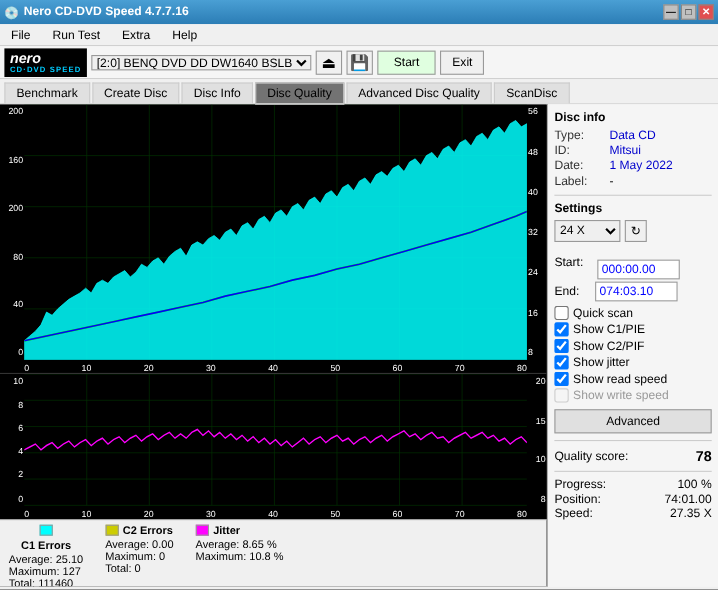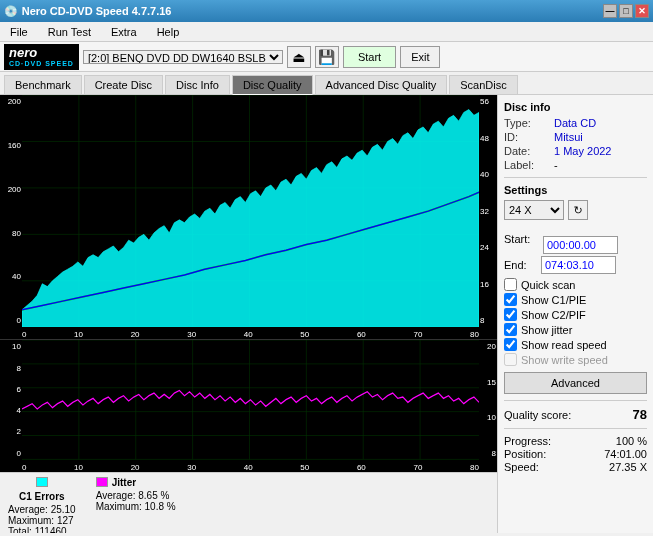--- a/index.html
+++ b/index.html
@@ -350,20 +350,31 @@
           <div style="width:12px;height:10px;background:cyan;border:1px solid #999;"></div>
           <span style="font-size:10px;font-weight:bold;">C1 Errors</span>
         </div>
         <div style="font-size:10px;">
           <div><span>Average:</span> <span>25.10</span></div>
           <div><span>Maximum:</span> <span>127</span></div>
           <div><span>Total:</span> <span>111460</span></div>
         </div>
       </div>
 
+      <div>
+        <div style="display:flex;align-items:center;gap:4px;margin-bottom:2px;">
+          <div style="width:12px;height:10px;background:#cccc00;border:1px solid #999;"></div>
+          <span style="font-size:10px;font-weight:bold;">C2 Errors</span>
+        </div>
+        <div style="font-size:10px;">
+          <div><span>Average:</span> <span>0.00</span></div>
+          <div><span>Maximum:</span> <span>0</span></div>
+          <div><span>Total:</span> <span>0</span></div>
+        </div>
+      </div>
 
       <div>
         <div style="display:flex;align-items:center;gap:4px;margin-bottom:2px;">
           <div style="width:12px;height:10px;background:#ff00ff;border:1px solid #999;"></div>
           <span style="font-size:10px;font-weight:bold;">Jitter</span>
         </div>
         <div style="font-size:10px;">
           <div><span>Average:</span> <span>8.65 %</span></div>
           <div><span>Maximum:</span> <span>10.8 %</span></div>
         </div>

